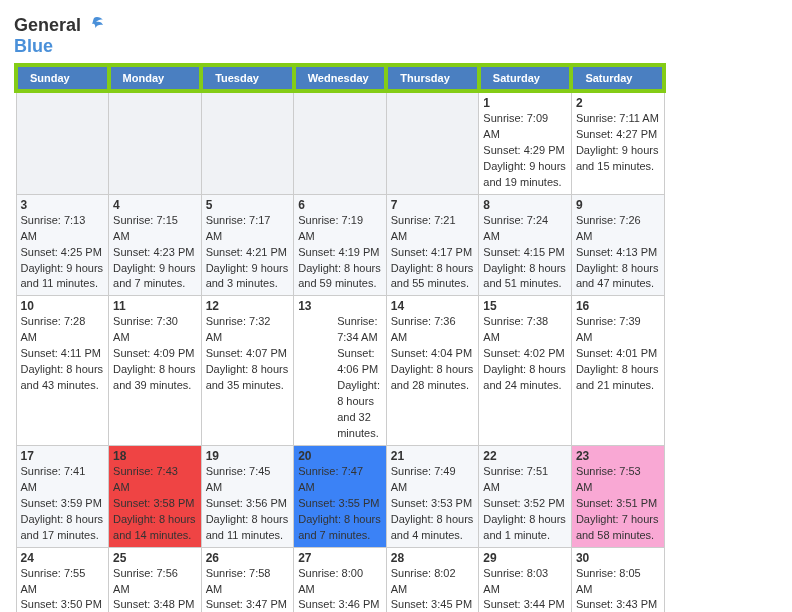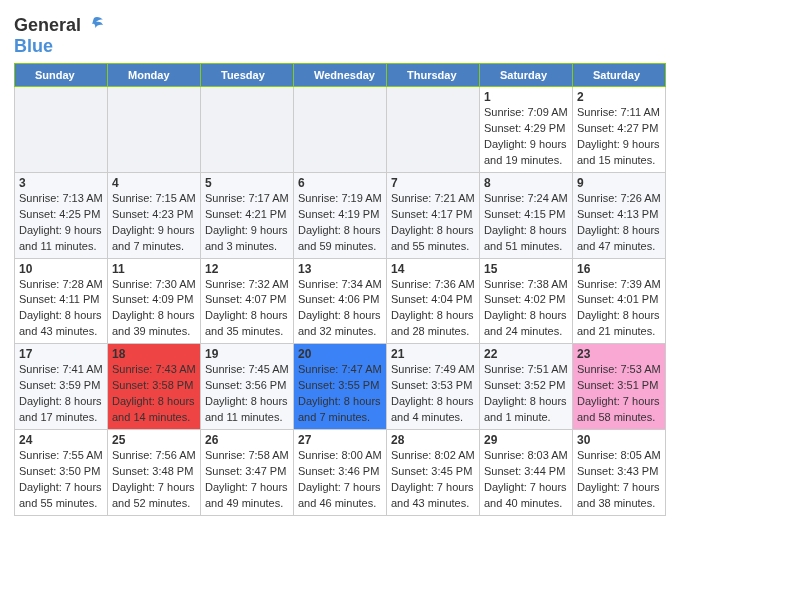--- a/index.html
+++ b/index.html
@@ -61,23 +61,23 @@
     .calendar-table {
       width: 100%;
       border-collapse: collapse;
       table-layout: fixed;
     }
     .calendar-table th {
       background-color: #4a7fc1;
       color: #fff;
       font-size: 11px;
       font-weight: bold;
-      padding: 5px 20px;
+      padding: 5px 12px;
       text-align: left;
-      border: 1px solid #84cc16;
+      border: 4px solid #84cc16;
     }
     .calendar-table td {
       vertical-align: top;
       border: 1px solid #ccc;
       padding: 3px 4px;
       height: 82px;
       background: #fff;
       font-size: 9.5px;
       color: #333;
     }
@@ -221,21 +221,21 @@
           </td>
           <td>
             <span class="day-number">12</span>
             <div class="day-info" style="white-space: pre-line;">Sunrise: 7:32 AM
 Sunset: 4:07 PM
 Daylight: 8 hours
 and 35 minutes.</div>
           </td>
           <td>
             <span class="day-number">13</span>
-            <div class="day-info" style="white-space: pre-line;">Sunrise: 7:34 AM
+            <div class="day-info" style="white-space: pre-line; margin-left: 39px;">Sunrise: 7:34 AM
 Sunset: 4:06 PM
 Daylight: 8 hours
 and 32 minutes.</div>
           </td>
           <td>
             <span class="day-number">14</span>
             <div class="day-info" style="white-space: pre-line;">Sunrise: 7:36 AM
 Sunset: 4:04 PM
 Daylight: 8 hours
 and 28 minutes.</div>

